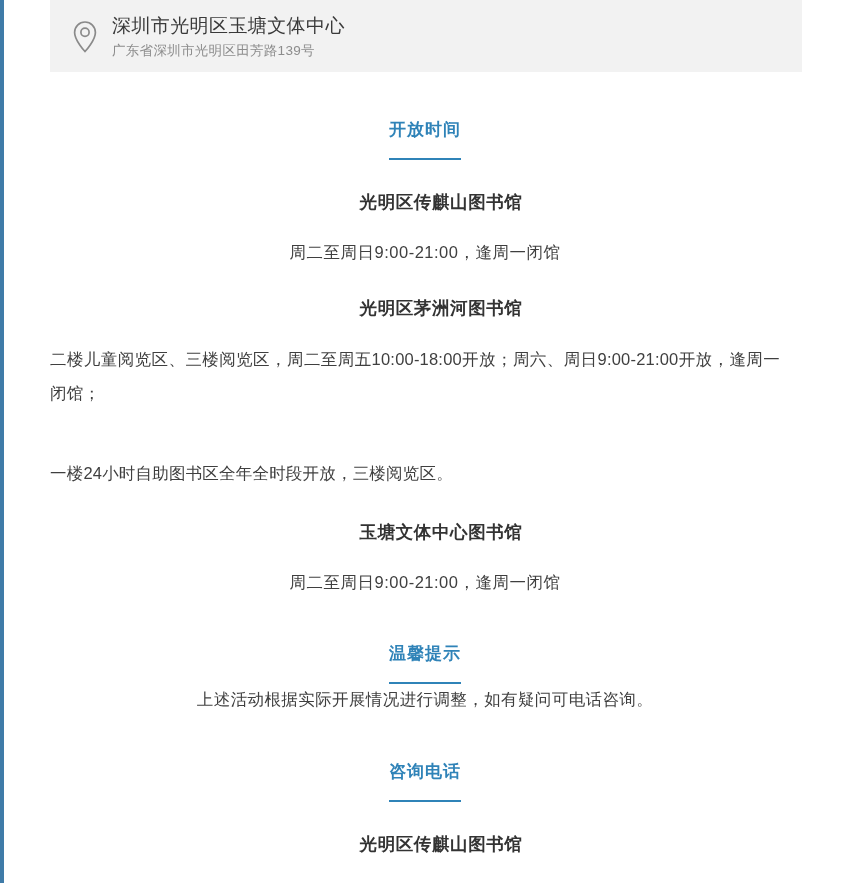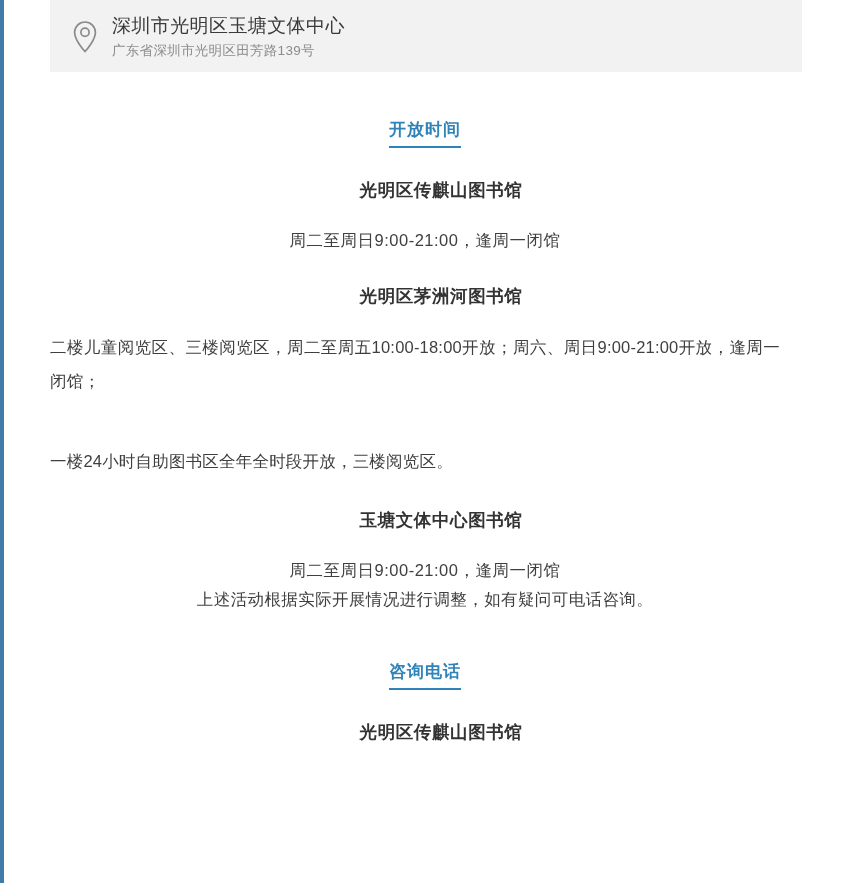--- a/index.html
+++ b/index.html
@@ -82,21 +82,21 @@
   .section-heading {
     text-align: center;
     margin-top: 46px;
   }
   .section-heading .label {
     display: inline-block;
     font-size: 17px;
     font-weight: bold;
     color: #2f83b8;
     letter-spacing: 1px;
-    padding-bottom: 5px;
+    padding-bottom: 17px;
     border-bottom: 2px solid #2f83b8;
   }
 
   .sub-heading {
     text-align: center;
     font-size: 17.5px;
     font-weight: bold;
     color: #333333;
     letter-spacing: 0.6px;
     margin-top: 30px;
@@ -159,20 +159,23 @@
     <div class="center-line">周二至周日9:00-21:00，逢周一闭馆</div>
 
     <div class="sub-heading">光明区茅洲河图书馆</div>
     <div class="para">二楼儿童阅览区、三楼阅览区，周二至周五10:00-18:00开放；周六、周日9:00-21:00开放，逢周一闭馆；</div>
     <div class="gap-24"></div>
     <div class="para">一楼24小时自助图书区全年全时段开放，三楼阅览区。</div>
 
     <div class="sub-heading">玉塘文体中心图书馆</div>
     <div class="center-line">周二至周日9:00-21:00，逢周一闭馆</div>
 
+    <div class="section-heading">
+      <span class="label">温馨提示</span>
+    </div>
     <div class="tip-line">上述活动根据实际开展情况进行调整，如有疑问可电话咨询。</div>
 
     <div class="section-heading">
       <span class="label">咨询电话</span>
     </div>
     <div class="sub-heading">光明区传麒山图书馆</div>
 
   </div>
 </div>
 

